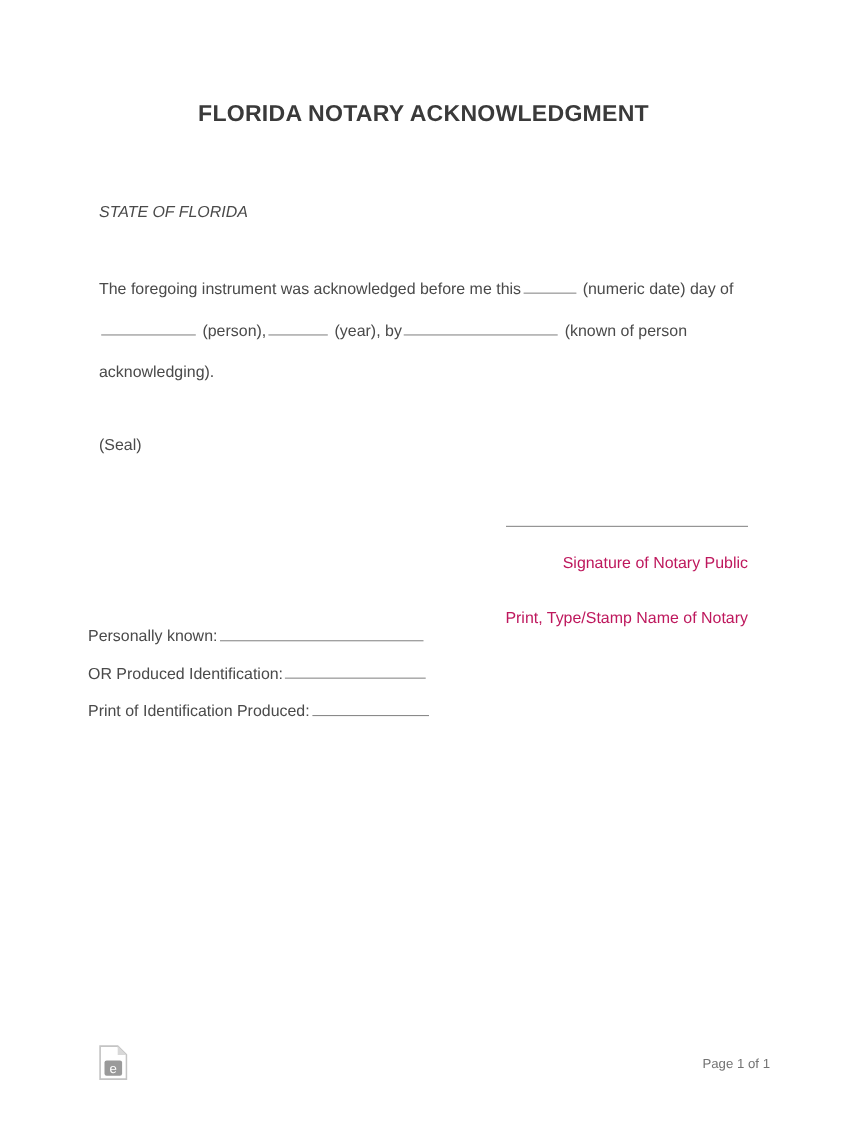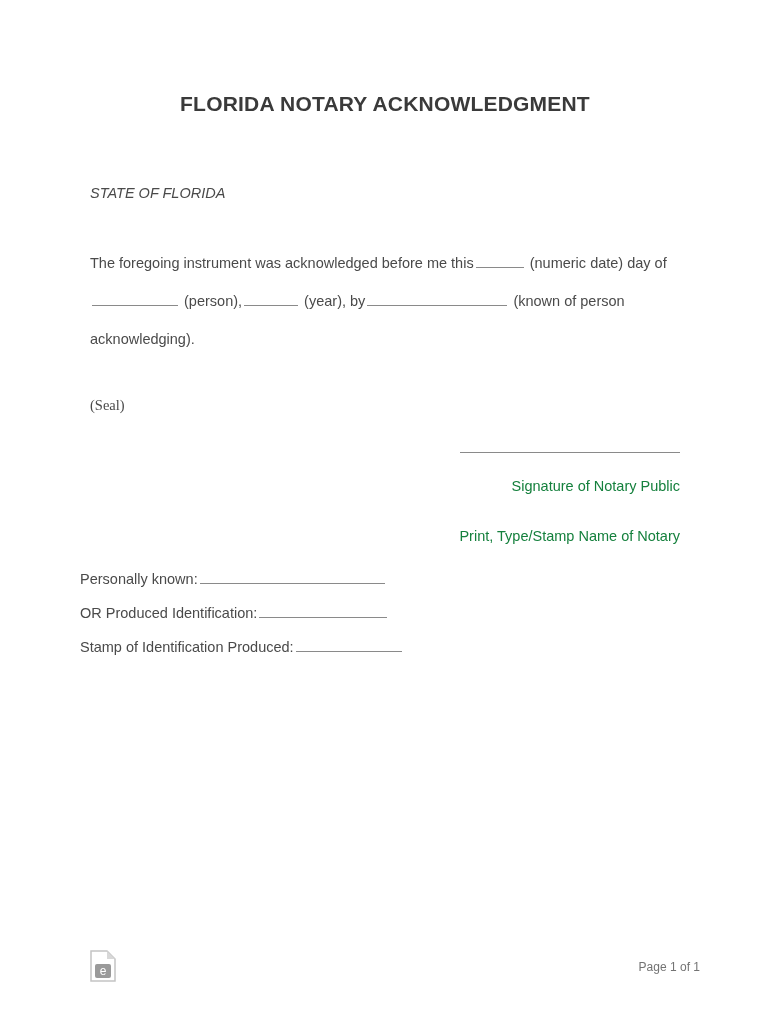--- a/index.html
+++ b/index.html
@@ -56,30 +56,29 @@
     vertical-align: baseline;
     margin: 0 2px;
   }
   .b-county { width: 118px; }
   .b-numeric { width: 48px; }
   .b-month { width: 86px; }
   .b-year { width: 54px; }
   .b-name { width: 140px; }
   .seal {
     margin-top: 30px;
-    font-family: Liberation Serif, serif;
   }
   .sig-block {
     position: absolute;
     left: 430px;
-    top: 451px;
+    top: 477px;
     width: 250px;
     text-align: right;
     font-size: 14.5px;
-    color: #15803d;
+    color: #be185d;
   }
   .sig-rule {
     width: 220px;
     margin-left: auto;
     border-bottom: 1px solid #8a8a8a;
     height: 1px;
   }
   .sig-label {
     margin-top: 16px;
     line-height: 34px;
@@ -141,21 +140,21 @@
   </div>
 
   <div class="id-block">
     <div>
       <span>Personally known:</span><span class="blank b-known"></span>
     </div>
     <div>
       <span>OR Produced Identification:</span><span class="blank b-produced"></span>
     </div>
     <div>
-      <span>Stamp of Identification Produced:</span><span class="blank b-typeid"></span>
+      <span>Print of Identification Produced:</span><span class="blank b-typeid"></span>
     </div>
   </div>
 
   <div class="logo">
     <svg width="26" height="32" viewBox="0 0 26 32" xmlns="http://www.w3.org/2000/svg">
       <path d="M1 1 H17 L25 9 V31 H1 Z" fill="#ffffff" stroke="#c4c4c4" stroke-width="1.5"></path>
       <path d="M17 1 L25 9 H17 Z" fill="#d8d8d8"></path>
       <rect x="5" y="14" width="16" height="14" rx="2" fill="#9a9a9a"></rect>
       <text x="13" y="25" font-family="Liberation Sans, sans-serif" font-size="12" fill="#ffffff" text-anchor="middle">e</text>
     </svg>

